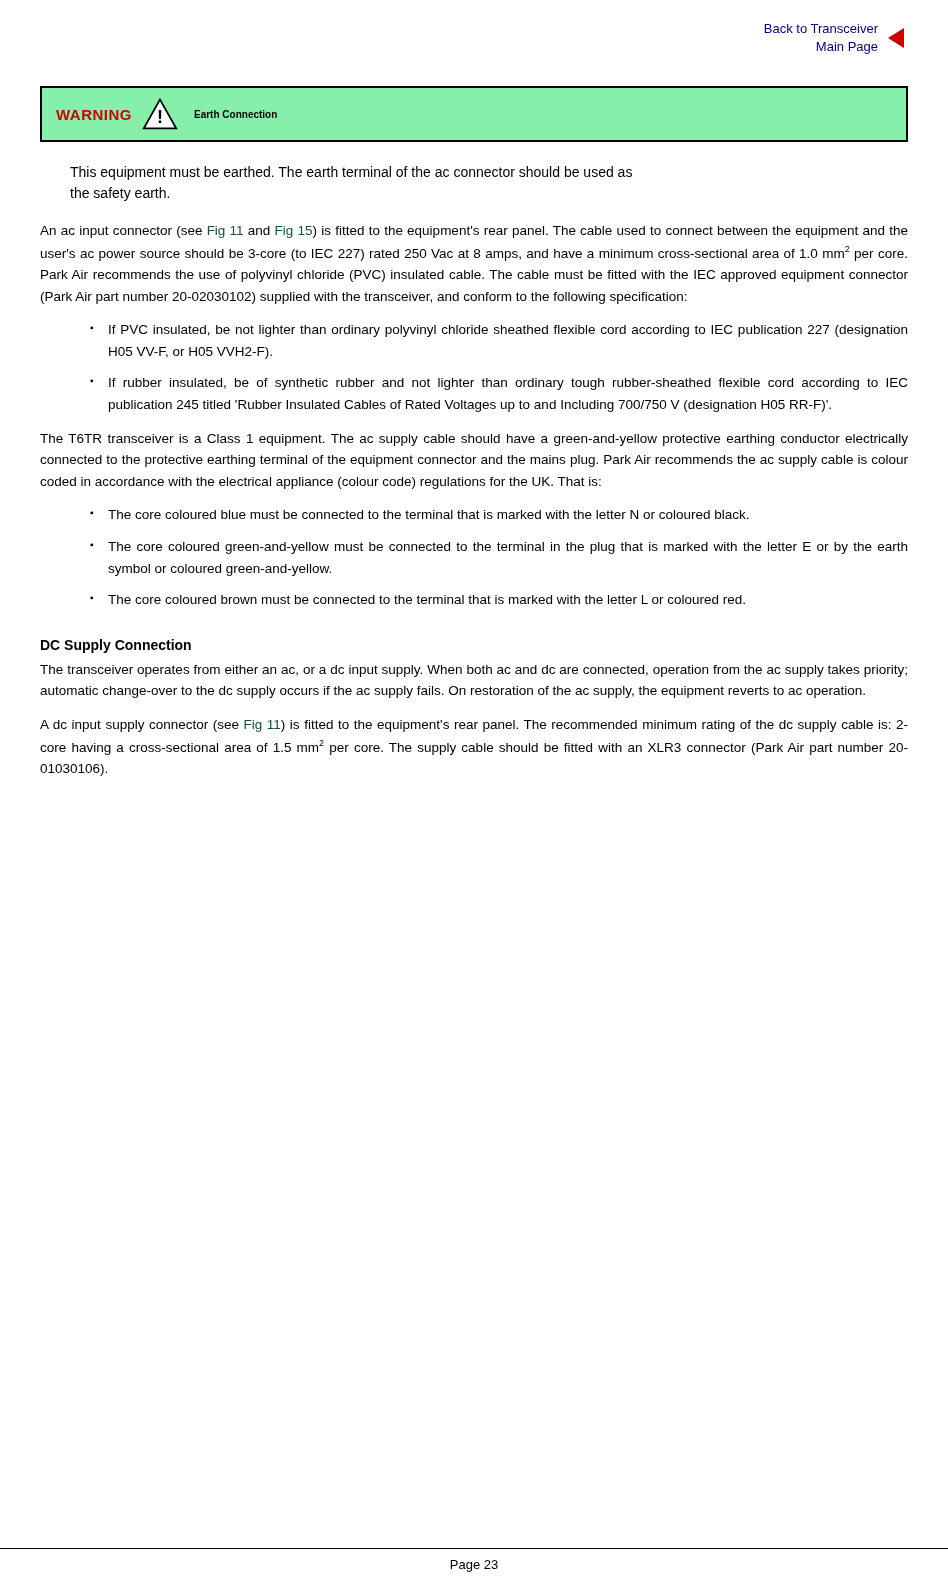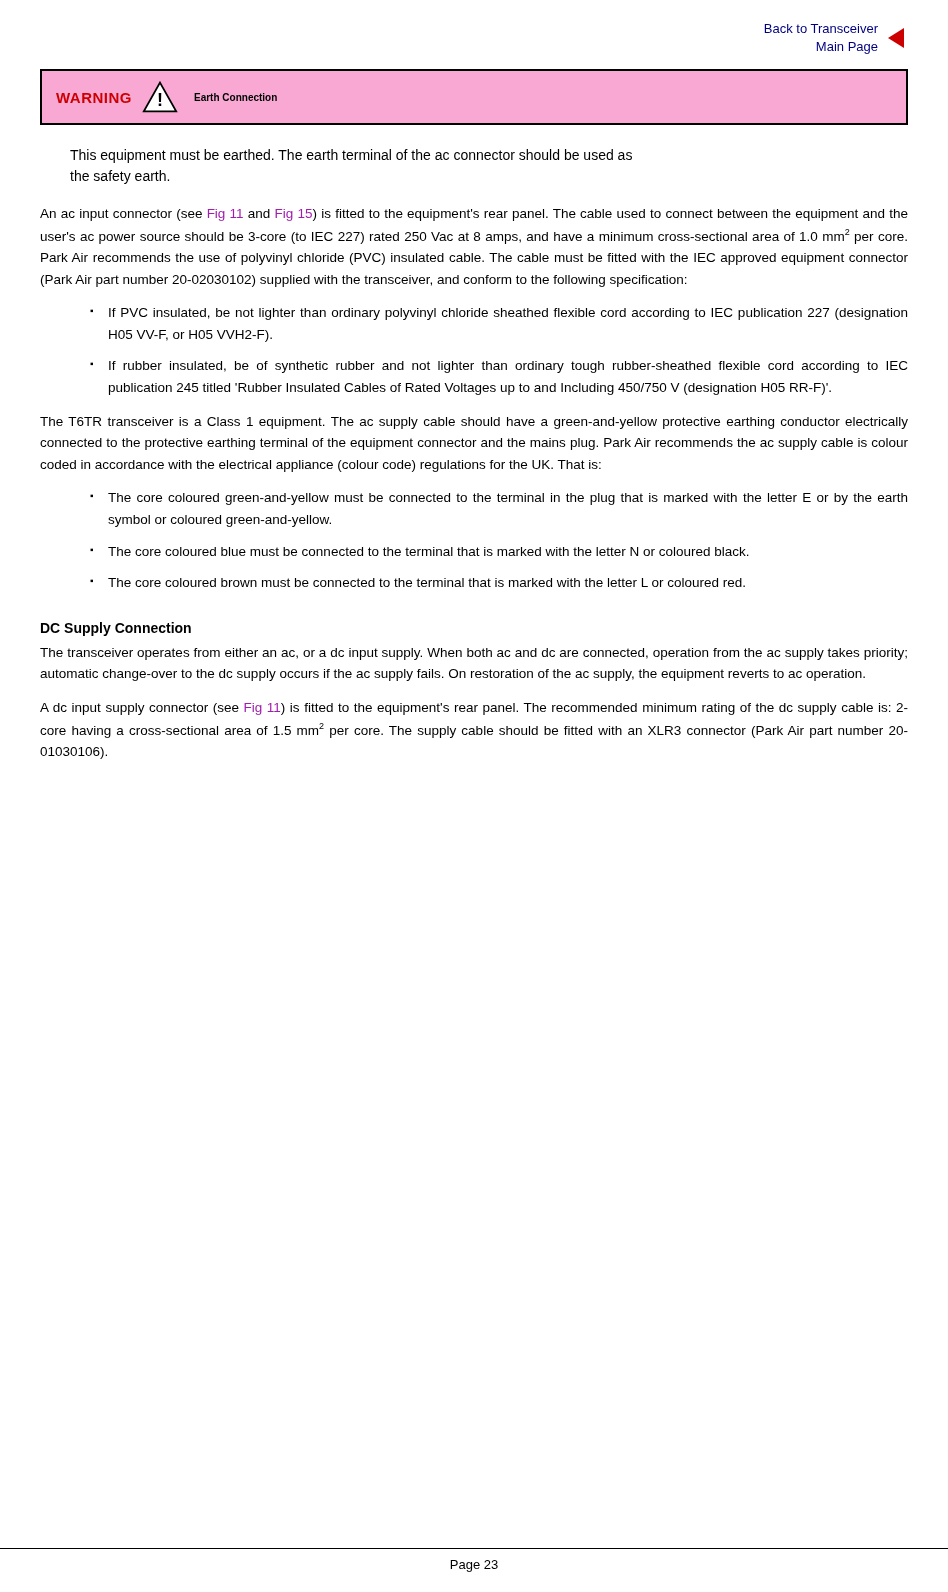--- a/index.html
+++ b/index.html
@@ -18,21 +18,21 @@
       min-height: 1592px;
       padding: 20px 40px 60px 40px;
       position: relative;
     }
 
     
     .top-nav {
       display: flex;
       justify-content: flex-end;
       align-items: center;
-      margin-bottom: 13px;
+      margin-bottom: 30px;
     }
     .back-link {
       display: flex;
       align-items: center;
       color: #000080;
       text-decoration: none;
       font-size: 13px;
       text-align: right;
       line-height: 1.4;
     }
@@ -47,21 +47,21 @@
     }
 
     
     .warning-box {
       display: flex;
       align-items: center;
       border: 2px solid #000000;
       padding: 8px 14px;
       margin-bottom: 20px;
       width: 100%;
-      background: #f9a8d4;
+      background: #86efac;
     }
     .warning-label {
       color: #cc0000;
       font-weight: bold;
       font-size: 15px;
       margin-right: 10px;
       letter-spacing: 0.5px;
     }
     .warning-icon-container {
       width: 36px;
@@ -86,21 +86,21 @@
 
     
     .body-text {
       font-size: 13.5px;
       color: #000000;
       line-height: 1.6;
       text-align: justify;
       margin-bottom: 12px;
     }
     .body-text a, .link {
-      color: #a21caf;
+      color: #14532d;
       text-decoration: none;
     }
 
     
     .bullet-list {
       margin: 0 0 12px 50px;
       list-style: none;
     }
     .bullet-list li {
       position: relative;
@@ -180,32 +180,32 @@
 
   <p class="body-text">
     An ac input connector (see <a class="link" href="#">Fig 11</a> and <a class="link" href="#">Fig 15</a>) is fitted to the equipment's rear panel. The cable used to connect between the equipment and the user's ac power source should be 3-core (to IEC 227) rated 250 Vac at 8 amps, and have a minimum cross-sectional area of 1.0 mm<sup>2</sup> per core. Park Air recommends the use of polyvinyl chloride (PVC) insulated cable. The cable must be fitted with the IEC approved equipment connector (Park Air part number 20-02030102) supplied with the transceiver, and conform to the following specification:
   </p>
 
   <ul class="bullet-list">
     <li>
       <span>If PVC insulated, be not lighter than ordinary polyvinyl chloride sheathed flexible cord according to IEC publication 227 (designation H05 VV-F, or H05 VVH2-F).</span>
     </li>
     <li>
-      <span>If rubber insulated, be of synthetic rubber and not lighter than ordinary tough rubber-sheathed flexible cord according to IEC publication 245 titled 'Rubber Insulated Cables of Rated Voltages up to and Including 450/750 V (designation H05 RR-F)'.</span>
+      <span>If rubber insulated, be of synthetic rubber and not lighter than ordinary tough rubber-sheathed flexible cord according to IEC publication 245 titled 'Rubber Insulated Cables of Rated Voltages up to and Including 700/750 V (designation H05 RR-F)'.</span>
     </li>
   </ul>
 
   <p class="body-text">The T6TR transceiver is a Class 1 equipment. The ac supply cable should have a green-and-yellow protective earthing conductor electrically connected to the protective earthing terminal of the equipment connector and the mains plug. Park Air recommends the ac supply cable is colour coded in accordance with the electrical appliance (colour code) regulations for the UK. That is:</p>
 
   <ul class="bullet-list">
     <li>
+      <span>The core coloured blue must be connected to the terminal that is marked with the letter N or coloured black.</span>
+    </li>
+    <li>
       <span>The core coloured green-and-yellow must be connected to the terminal in the plug that is marked with the letter E or by the earth symbol or coloured green-and-yellow.</span>
-    </li>
-    <li>
-      <span>The core coloured blue must be connected to the terminal that is marked with the letter N or coloured black.</span>
     </li>
     <li>
       <span>The core coloured brown must be connected to the terminal that is marked with the letter L or coloured red.</span>
     </li>
   </ul>
 
   <div style="height: 14px;"></div>
 
   <div class="section-heading">DC Supply Connection</div>
 

